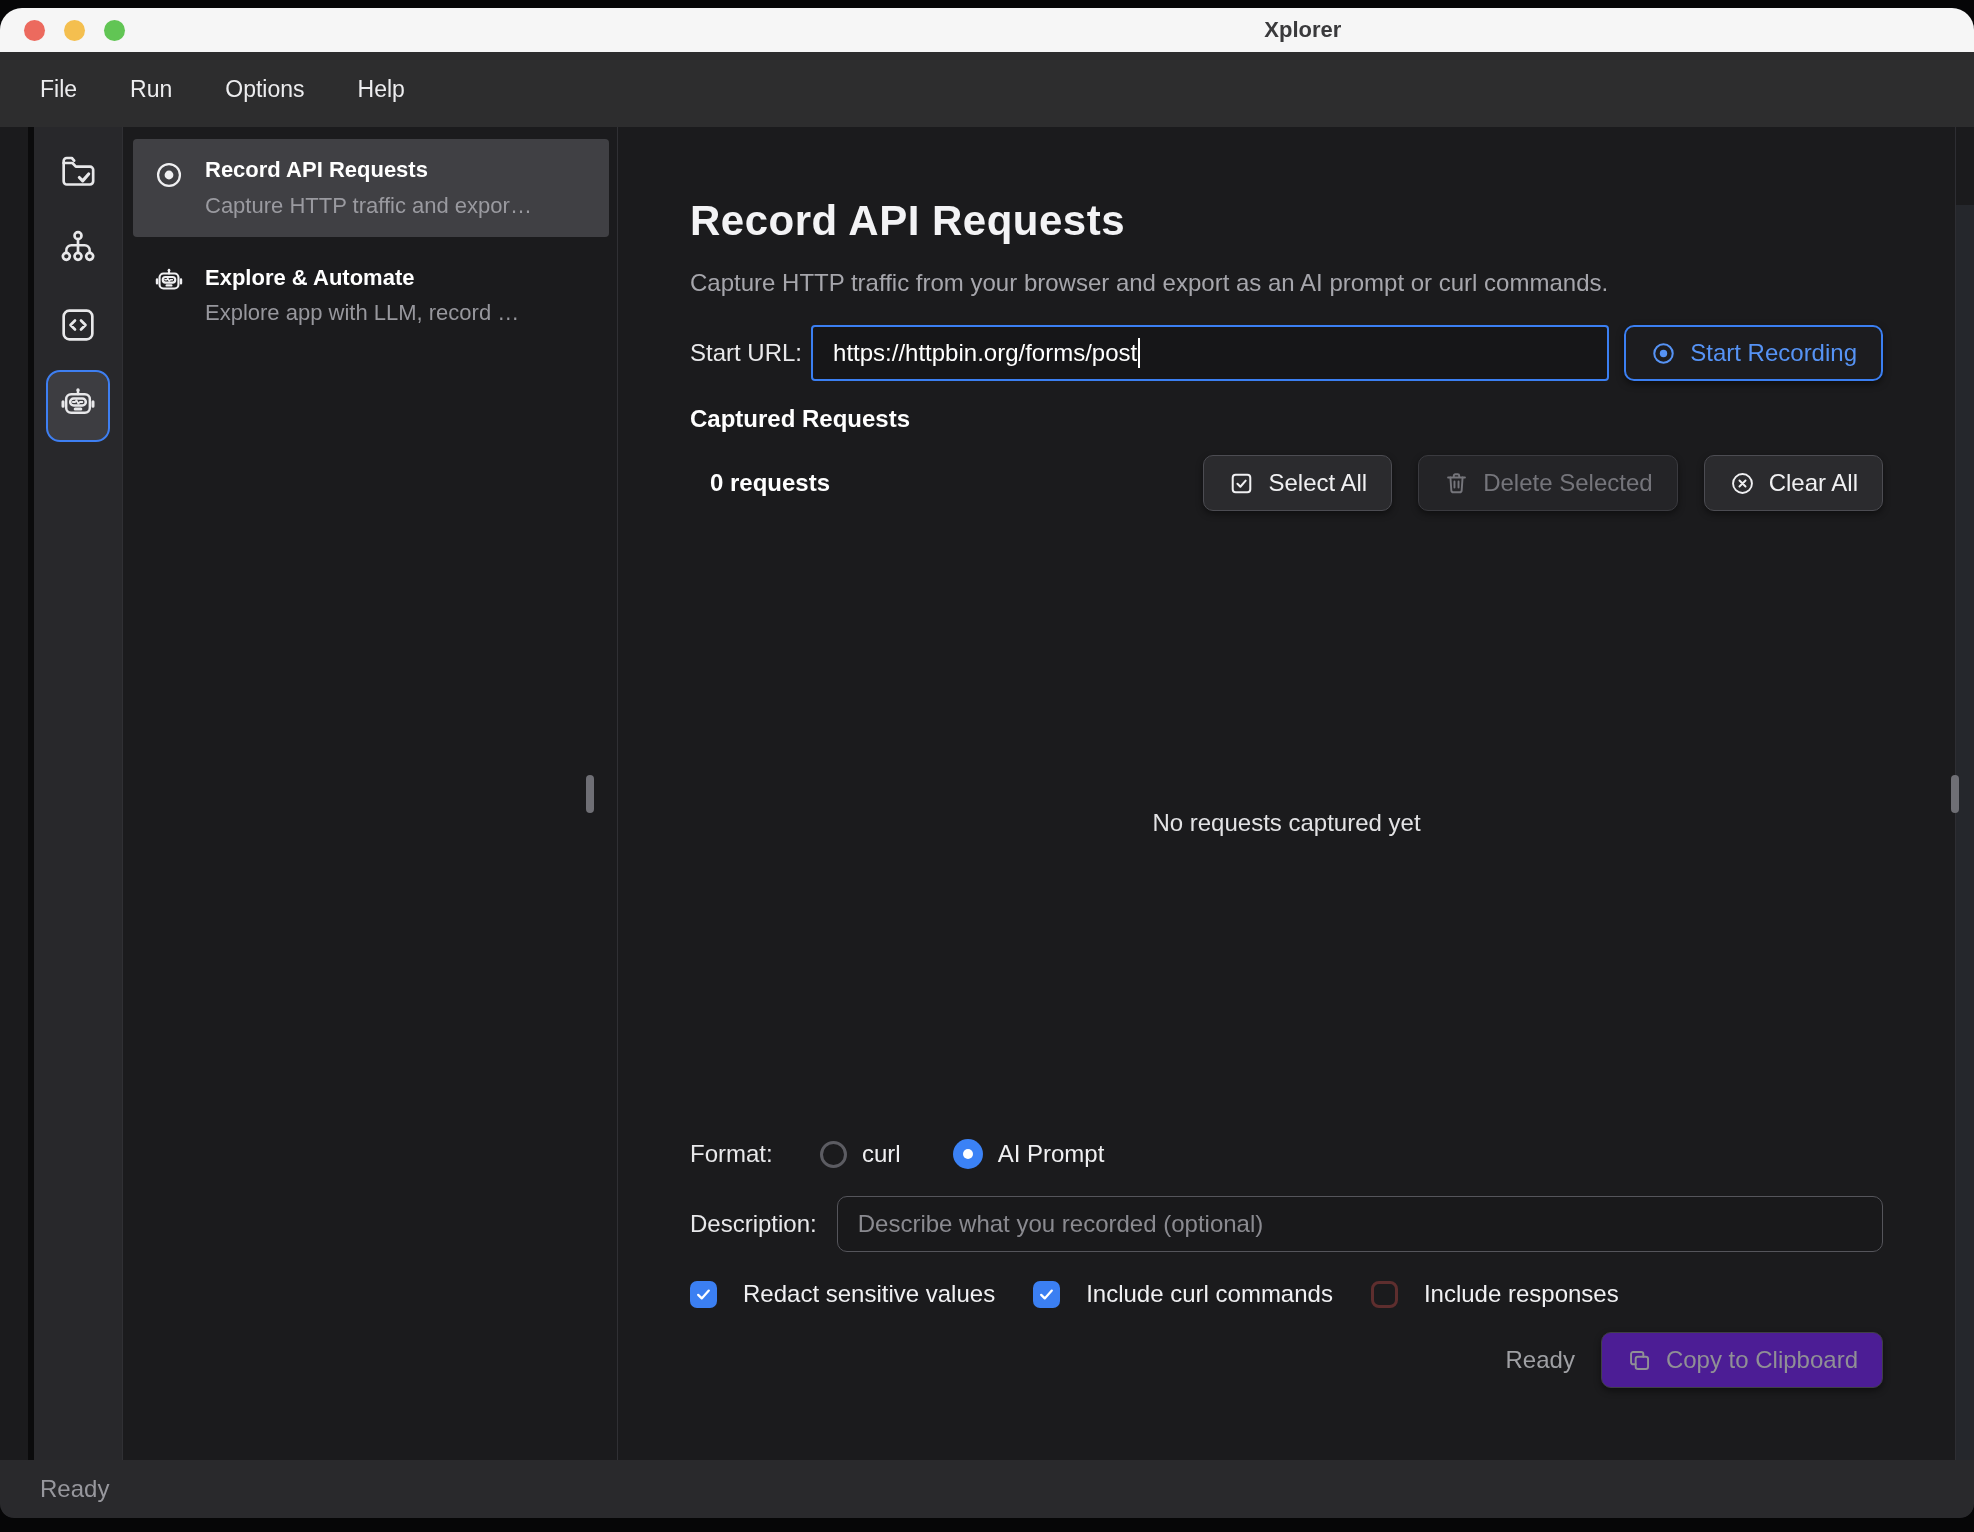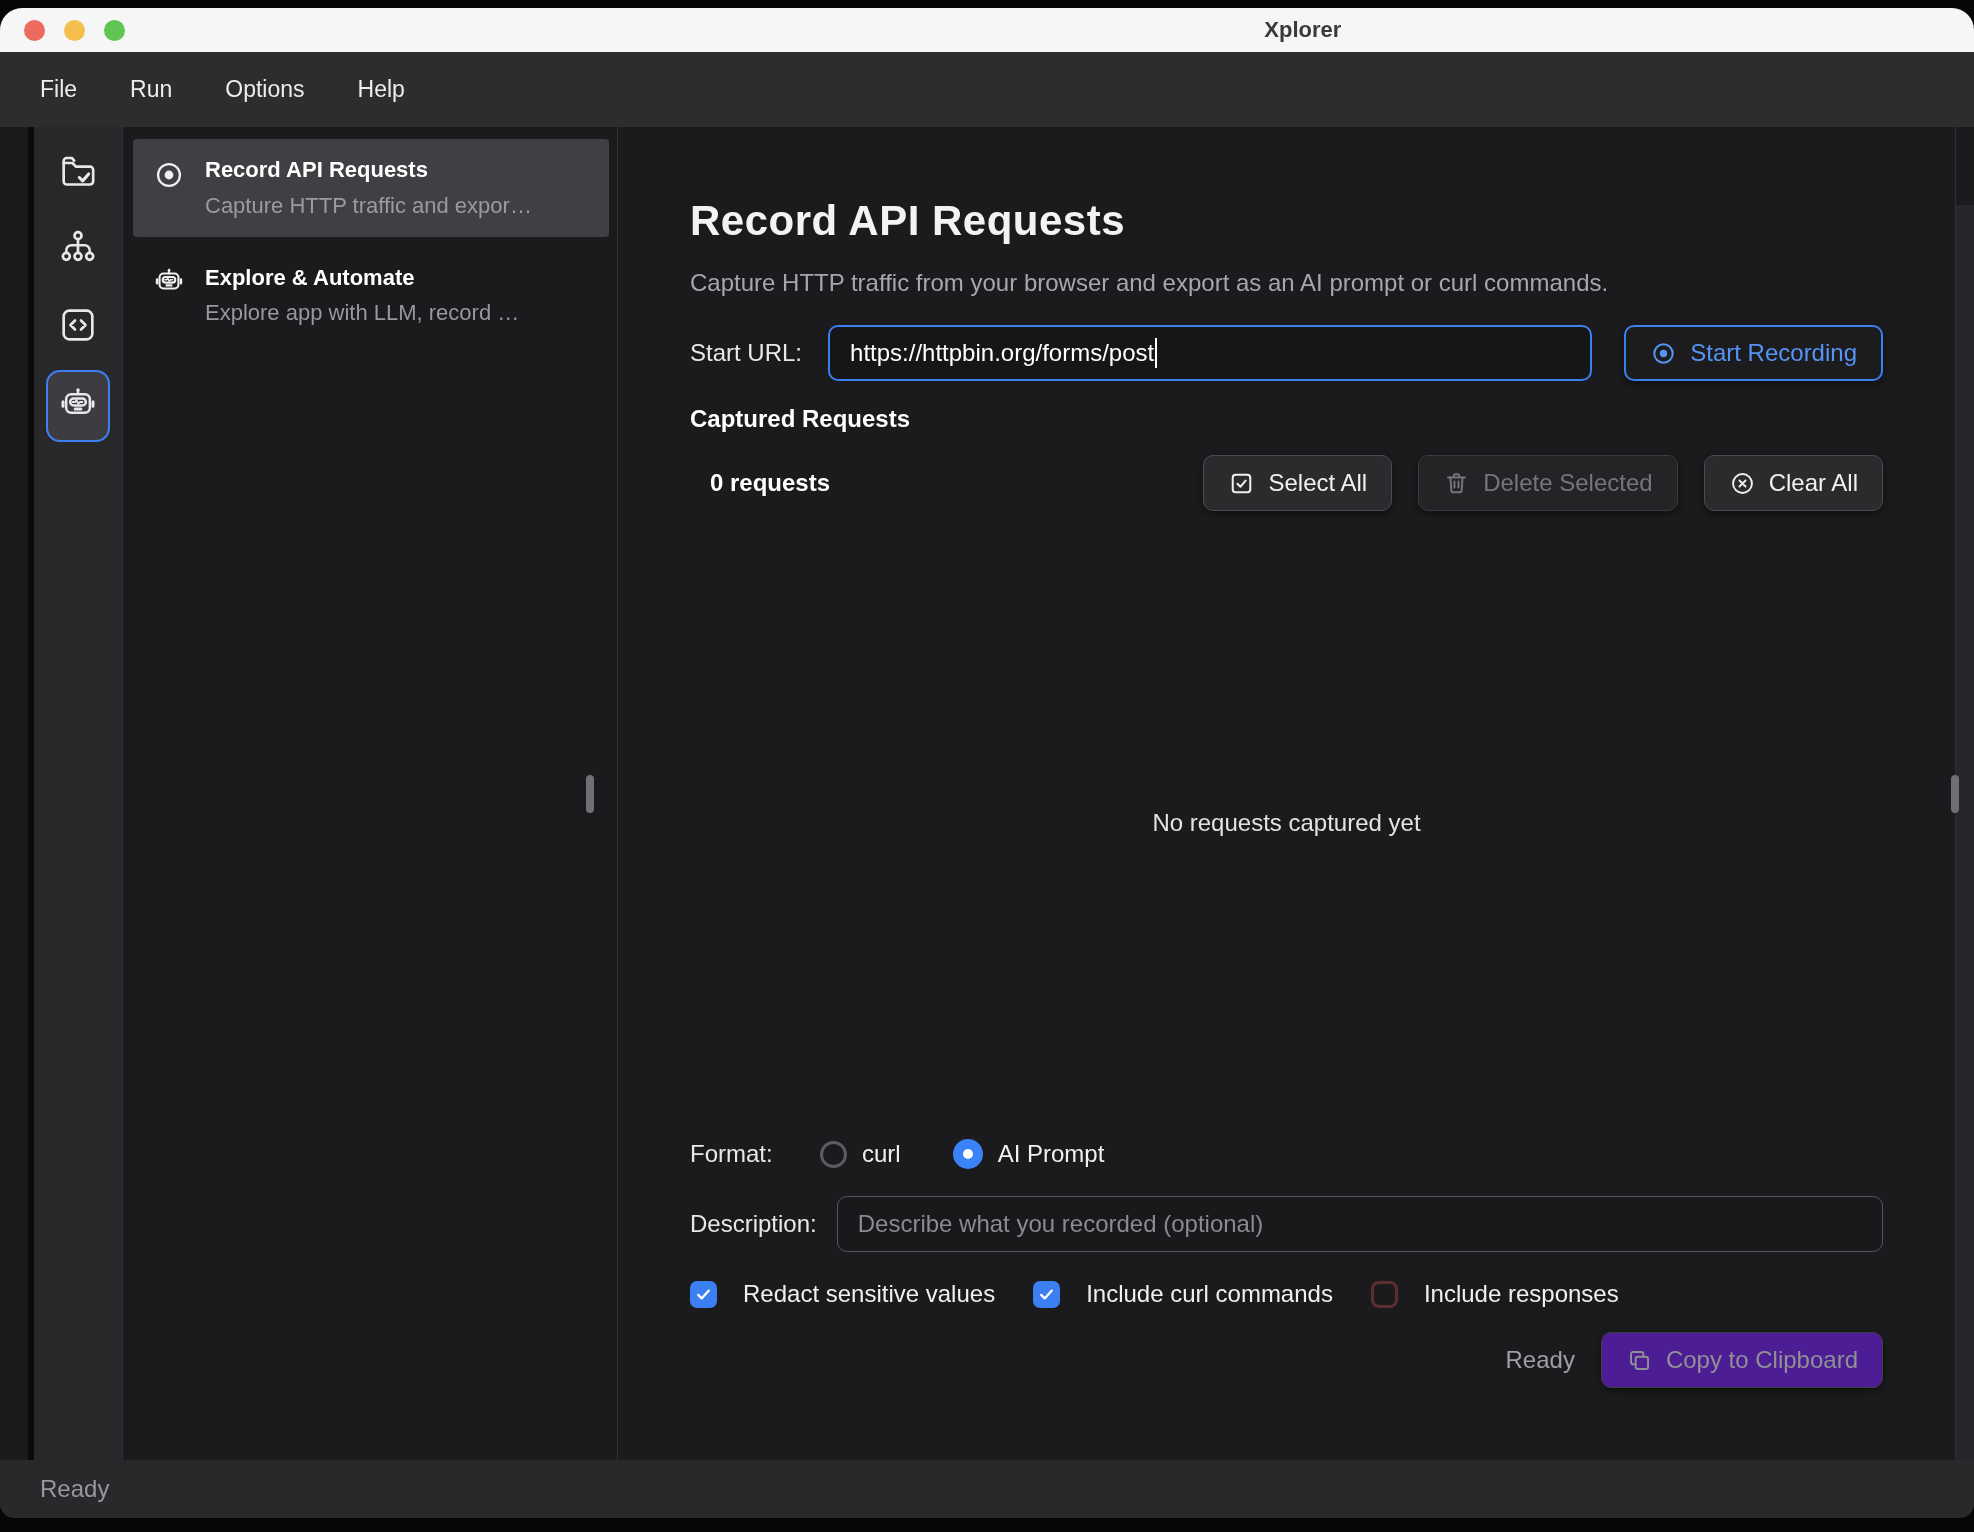--- a/index.html
+++ b/index.html
@@ -42,23 +42,23 @@
   .side-item .s-icon { color:#f0f0f2; flex:none; margin-top:4px; }
   .side-item .s-icon svg { width:32px; height:32px; }
   .side-title { font-size:22px; font-weight:bold; color:#ffffff; line-height:1.35; }
   .side-sub { font-size:22px; color:#97979d; margin-top:8px; white-space:nowrap; overflow:hidden; }
   .side-item.selected .side-sub { color:#9a9aa0; }
 
   .main { flex:1; display:flex; flex-direction:column; padding:0 72px 72px 72px; min-width:0; background:#1b1b1d; }
   .h1 { margin-top:70px; font-size:42px; font-weight:bold; color:#f3f3f5; letter-spacing:.5px; }
   .subtitle { margin-top:24px; font-size:24px; color:#a6a6ac; }
 
-  .url-row { margin-top:28px; display:flex; align-items:center; gap:26px; height:56px; flex:none; }
+  .url-row { margin-top:28px; display:flex; align-items:center; gap:9px; height:56px; flex:none; }
   .field-label { font-size:24px; color:#e8e8ea; flex:none; }
-  .url-input { flex:1; height:56px; border:2px solid #3b7ff2; border-radius:10px; background:#161618;
+  .url-input { flex:1; height:56px; border:2px solid #3b7ff2; border-radius:4px; background:#161618;
                display:flex; align-items:center; padding:0 20px; }
   .url-text { font-size:24px; color:#ffffff; white-space:nowrap; }
   .caret { width:2px; height:30px; background:#ffffff; margin-left:1px; }
   .btn { display:flex; align-items:center; justify-content:center; gap:13px; height:56px; border-radius:10px;
          background:#2b2b2e; border:1px solid #4c4c52; color:#f0f0f2; font-size:24px; padding:0 24px;
          box-shadow:0 3px 7px rgba(0,0,0,.45); cursor:default; flex:none; }
   .btn svg { width:27px; height:27px; flex:none; }
   .btn.primary { background:#1c1c1f; border:2px solid #3b7ff2; color:#5693f5; box-shadow:0 3px 7px rgba(0,0,0,.5); margin-left:6px; }
   .btn.disabled { color:#75757b; background:#242427; border-color:#3a3a3f; }
   .btn.muted { color:#909095; background:#4c1d95; border-color:#3f3f45; }

